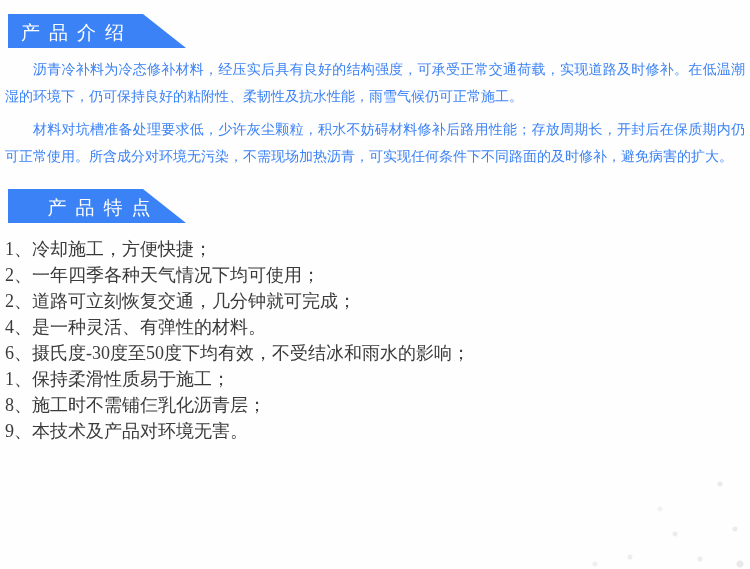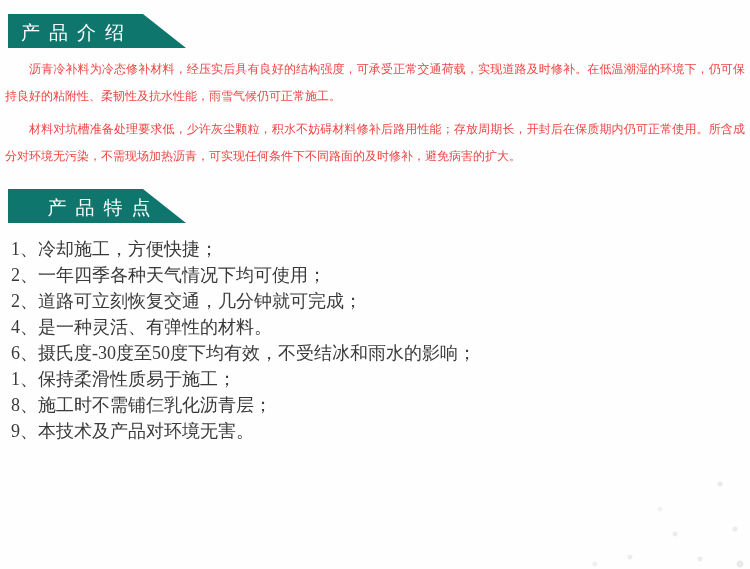--- a/index.html
+++ b/index.html
@@ -13,47 +13,47 @@
     height: 569px;
     margin: 0 auto;
     background: #fefefe;
     overflow: hidden;
     color: #3a3a3a;
   }
   .banner {
     width: 178px;
     height: 34px;
     margin: 14px 0 0 8px;
-    background: #0f766e;
+    background: #3b82f6;
     clip-path: polygon(0 0, 135px 0, 100% 100%, 0 100%);
     display: flex;
     align-items: center;
     box-sizing: border-box;
     padding-left: 13px;
   }
   .banner-label {
     color: #ffffff;
     font-size: 19px;
     letter-spacing: 9px;
     white-space: nowrap;
     line-height: 1;
     padding-top: 2px;
   }
   .banner--second { margin-top: 19px; justify-content: center; }
   .para {
     margin: 8px 5px 0 5px;
-    font-size: 12px;
+    font-size: 14px;
     line-height: 27px;
     text-indent: 2em;
     text-align: justify;
-    color: #ef4444;
+    color: #3b82f6;
   }
   .para + .para { margin-top: 6px; }
   .feature-list {
-    margin: 13px 5px 0 11px;
+    margin: 13px 5px 0 5px;
     padding: 0;
     list-style: none;
     font-size: 18px;
     line-height: 26px;
     color: #3a3a3a;
   }
   .feature-list li {
     white-space: pre-line;
   }
   .watermark-dots {

